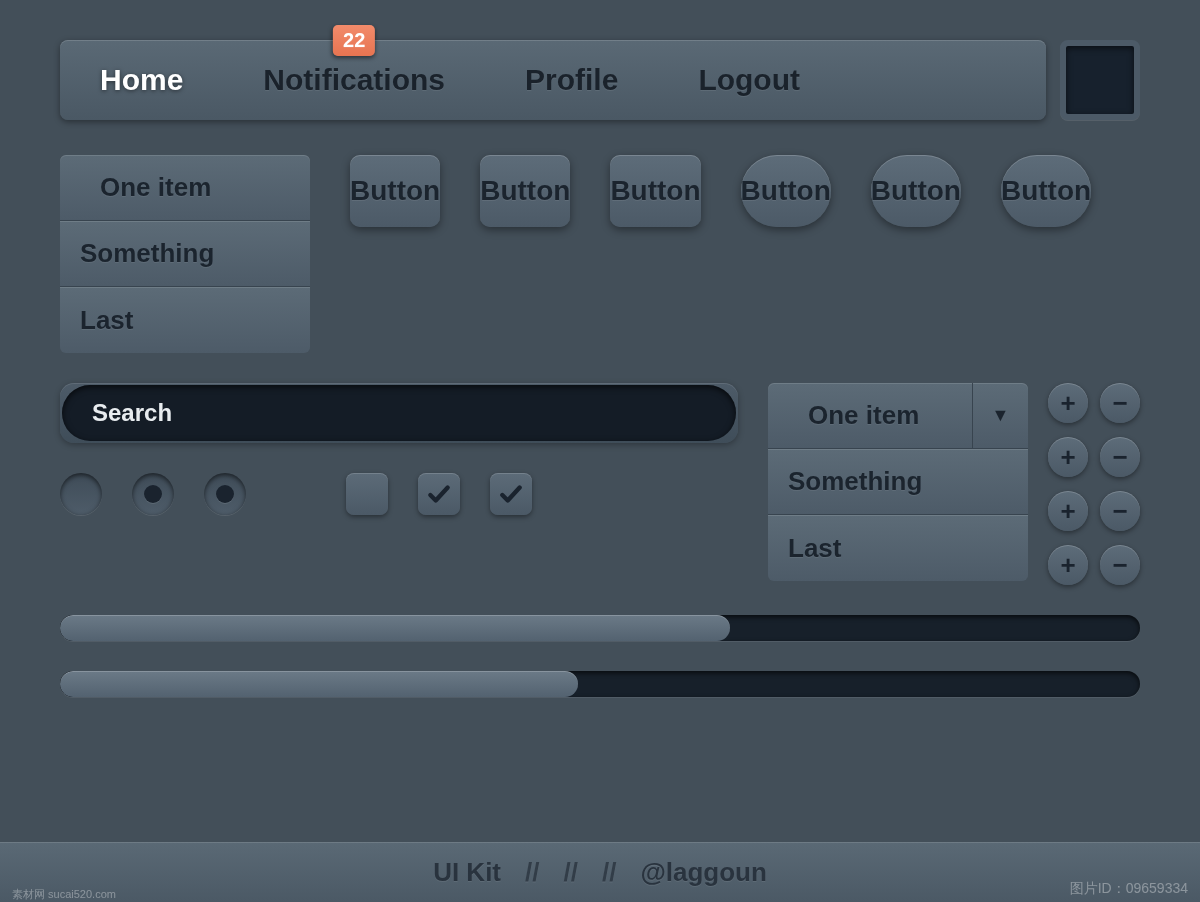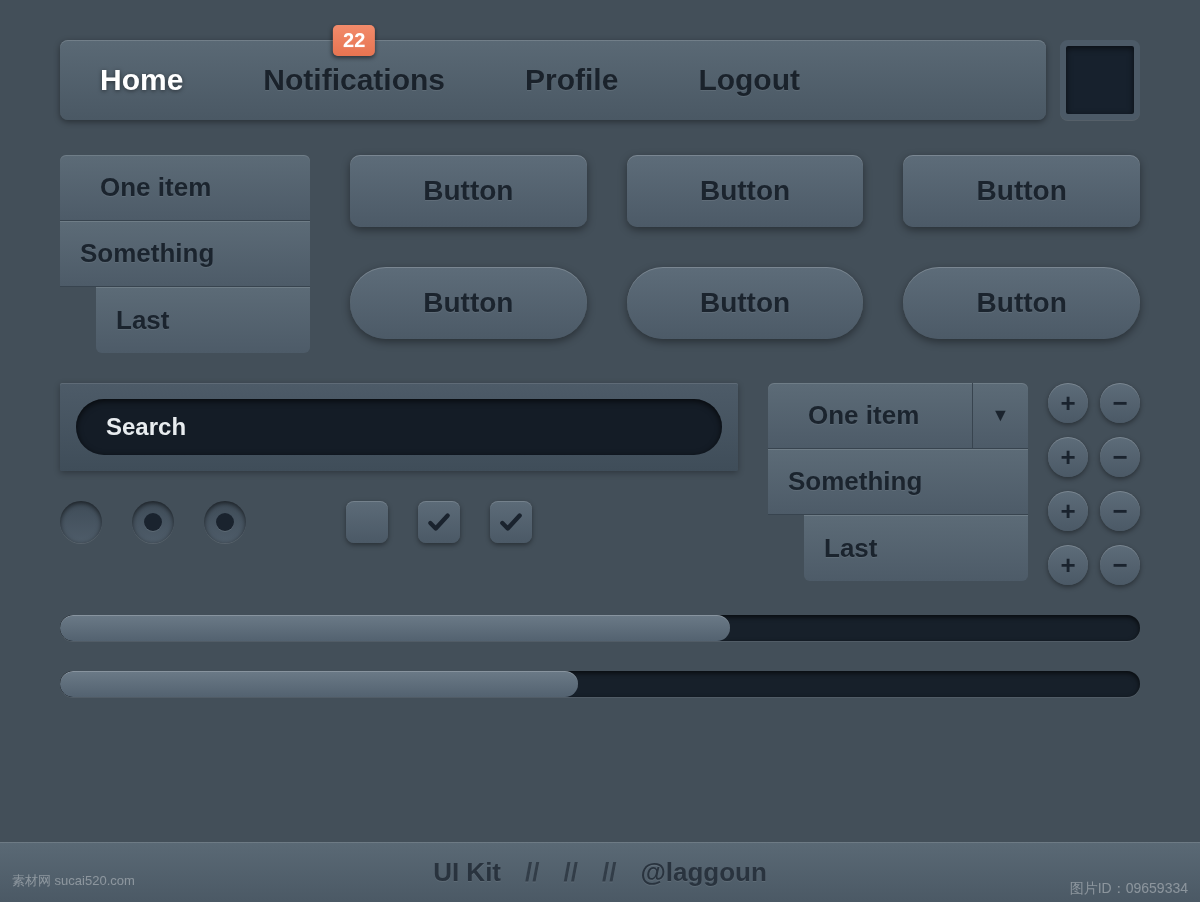--- a/index.html
+++ b/index.html
@@ -87,25 +87,25 @@
       align-items: center;
       padding: 0 20px;
       font-size: 26px;
       font-weight: bold;
       color: #1b242e;
       text-shadow: 0 1px 0 rgba(255,255,255,0.07);
       box-shadow: inset 0 1px 0 rgba(255,255,255,0.12);
       cursor: pointer;
     }
     .list-item:first-child { border-top-left-radius: 6px; border-top-right-radius: 6px; padding-left: 40px; }
-    .list-item:last-child { border-bottom-left-radius: 6px; border-bottom-right-radius: 6px; border-bottom: none; margin-left: 36px; }
+    .list-item:last-child { border-bottom-left-radius: 6px; border-bottom-right-radius: 6px; border-bottom: none; }
     .button-grid {
       flex: 1;
       display: flex;
-      flex-direction: column;
+      flex-direction: row;
       gap: 40px;
     }
     .button-row {
       display: flex;
       gap: 40px;
       justify-content: space-between;
     }
     .btn {
       flex: 1;
       height: 72px;
@@ -132,22 +132,22 @@
       margin-bottom: 20px;
     }
     .left-col {
       flex: 1;
       display: flex;
       flex-direction: column;
       gap: 30px;
     }
     .search-wrap {
       background: linear-gradient(to bottom, #4d5b68, #3f4d59);
-      border-radius: 2px;
-      padding: 16px;
+      border-radius: 14px;
+      padding: 2px;
       box-shadow: inset 0 1px 0 rgba(255,255,255,0.1), 0 2px 6px rgba(0,0,0,0.3);
     }
     .search-input {
       width: 100%;
       height: 56px;
       background: #141c26;
       border-radius: 28px;
       border: none;
       outline: none;
       color: #fff;
@@ -278,23 +278,23 @@
       gap: 24px;
       font-size: 26px;
       font-weight: bold;
       color: #29333e;
       text-shadow: 0 1px 0 rgba(255,255,255,0.08);
       box-shadow: inset 0 1px 0 rgba(255,255,255,0.12);
     }
     .footer-sep { color: #323d48; }
     .watermark {
       position: absolute;
-      bottom: 12px;
+      bottom: 0;
       left: 12px;
-      font-size: 13px;
+      font-size: 11px;
       color: rgba(255,255,255,0.35);
     }
     .watermark-right {
       position: absolute;
       bottom: 4px;
       right: 12px;
       font-size: 14px;
       color: rgba(255,255,255,0.35);
     }
   </style>

